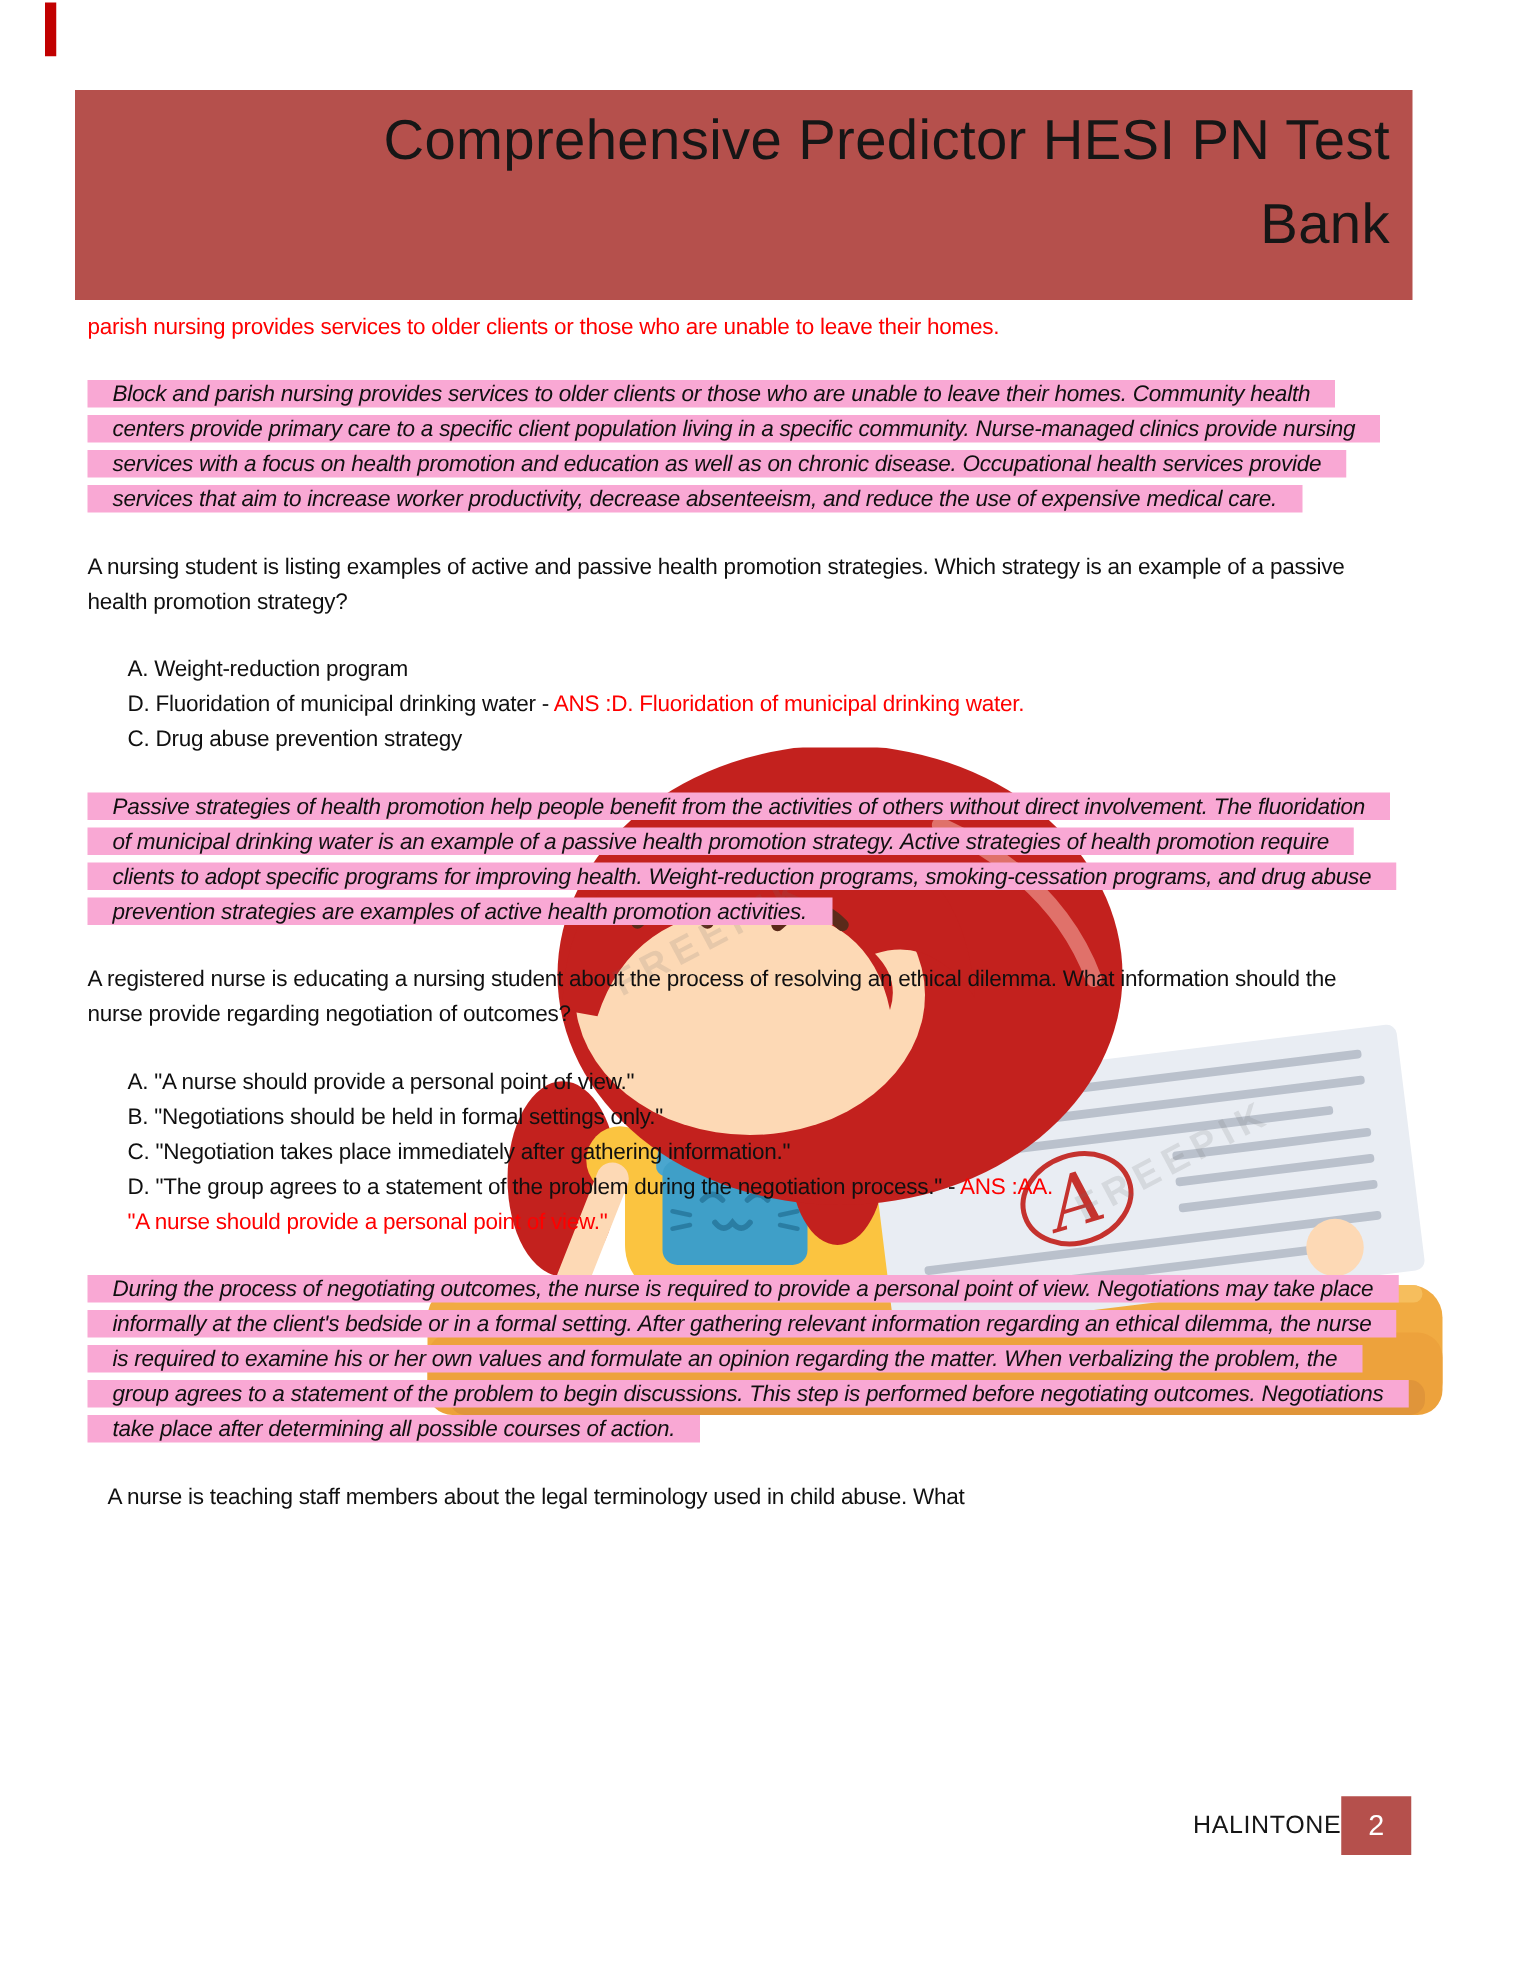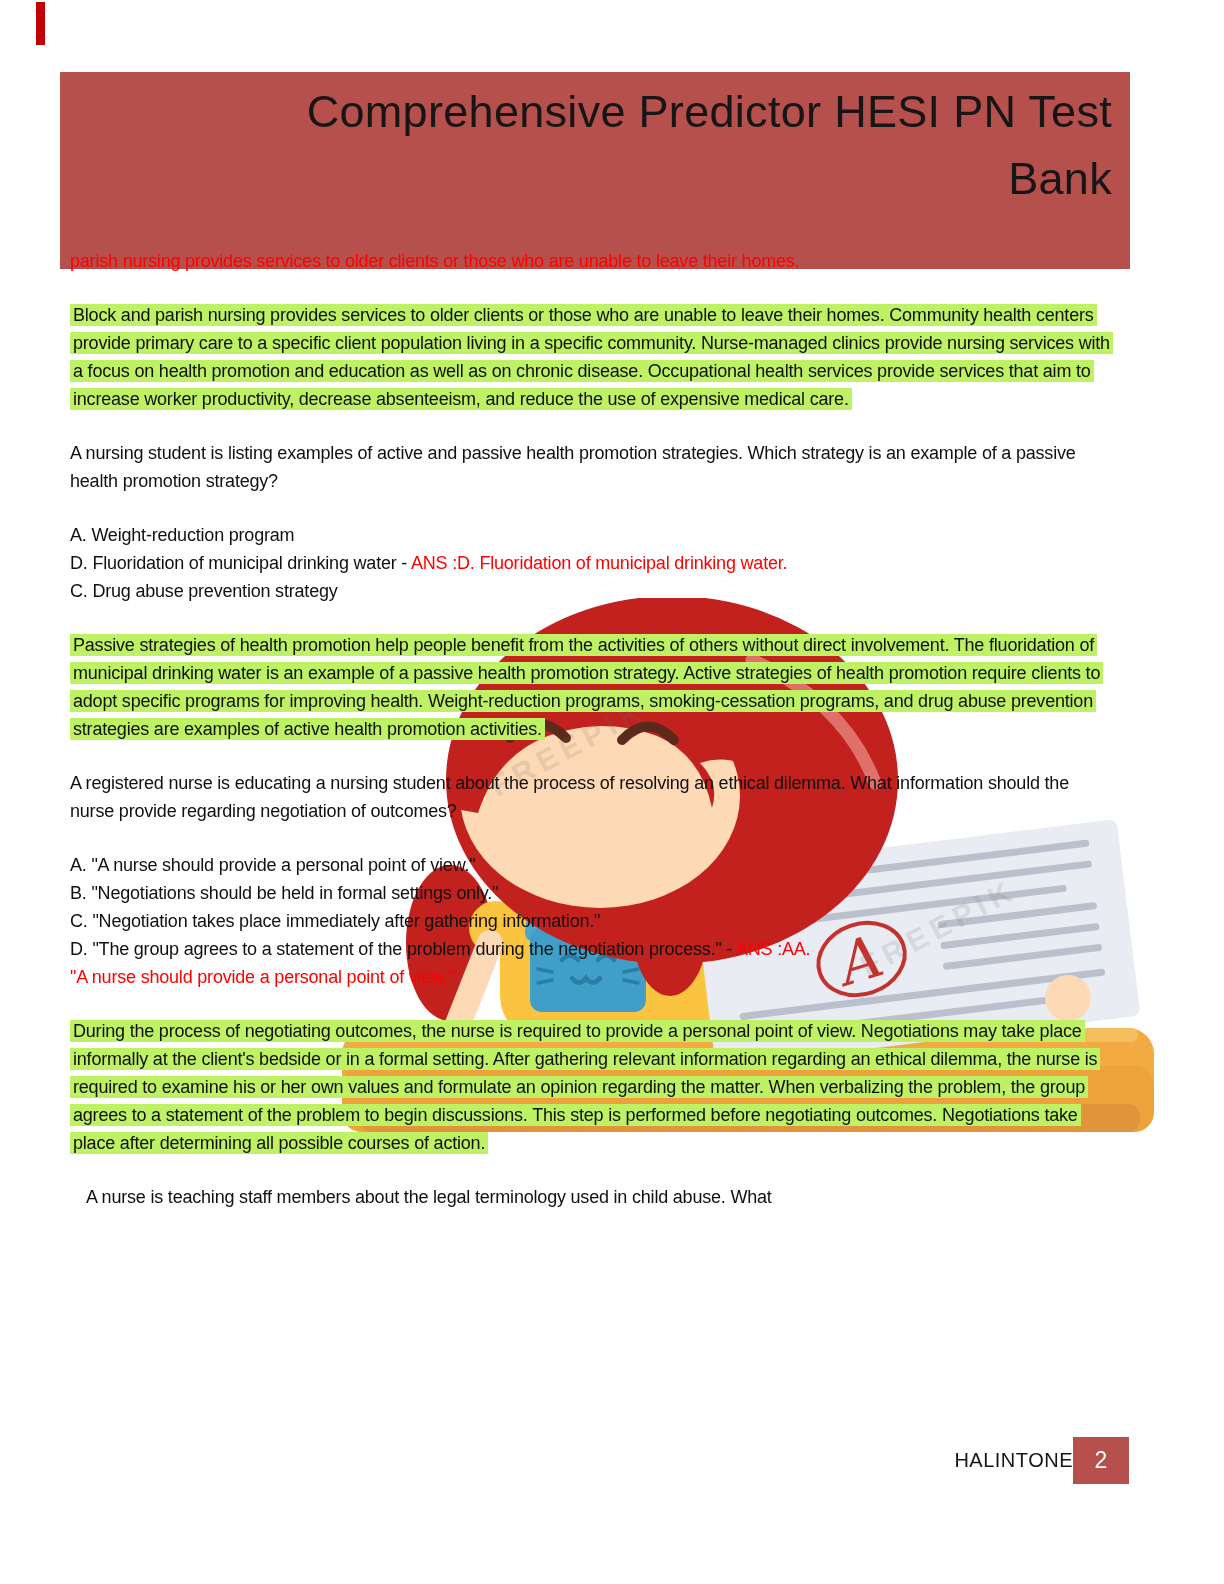--- a/index.html
+++ b/index.html
@@ -6,41 +6,41 @@
   body {
     width:1224px; height:1584px; background:#ffffff;
     font-family:"Liberation Sans","DejaVu Sans",sans-serif;
     position:relative;
   }
   .page { position:absolute; inset:0; overflow:hidden; }
 
   .top-left-mark { position:absolute; left:36px; top:2px; width:9px; height:43px; background:#c10000; z-index:2; }
 
   .banner {
-    position:absolute; left:60px; top:72px; width:1070px; height:197px;
+    position:absolute; left:60px; top:72px; width:1070px; height:168px;
     background:#b5504c; z-index:2;
   }
   .title {
     position:absolute; right:18px; top:6px; text-align:right;
     font-size:45px; line-height:67px; color:#161616; letter-spacing:0.3px;
   }
 
   .illustration { position:absolute; left:300px; top:598px; width:890px; height:537px; z-index:1; }
 
   .content {
     position:absolute; left:70px; top:247px; width:1040px; z-index:3;
     font-size:18px; line-height:28px; color:#101010; letter-spacing:-0.2px;
   }
   .content p { margin:0 0 26px 0; }
   .opts { margin:0 0 26px 0; }
-  .opt { line-height:28px; }
+  .opt { line-height:28px;margin-left:32px; }
   .red { color:#fe0000; }
   .hl-span {
-    background:#bef264; padding:1px 3px;
-    -webkit-box-decoration-break:clone; box-decoration-break:clone;
+    background:#f9a8d4; padding:1px 20px;
+    -webkit-box-decoration-break:clone; box-decoration-break:clone;font-style:italic;
   }
 
   .footer { position:absolute; top:1437px; right:95px; display:flex; align-items:center; z-index:3; }
   .brand { font-size:20px; color:#161616; letter-spacing:0.5px; }
   .pagebox {
     width:56px; height:47px; background:#b5504c; color:#ffffff;
     font-size:23px; display:flex; align-items:center; justify-content:center;
   }
 
   .wm { font-size:30px; fill:rgba(110,110,110,0.16); letter-spacing:6px; font-weight:bold; }

